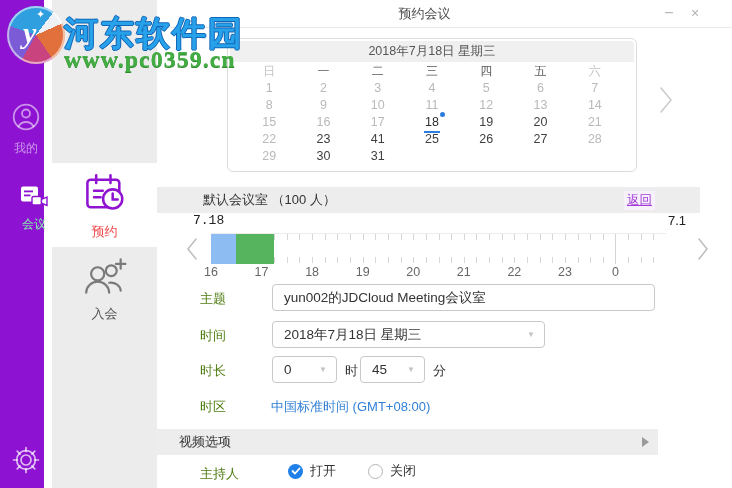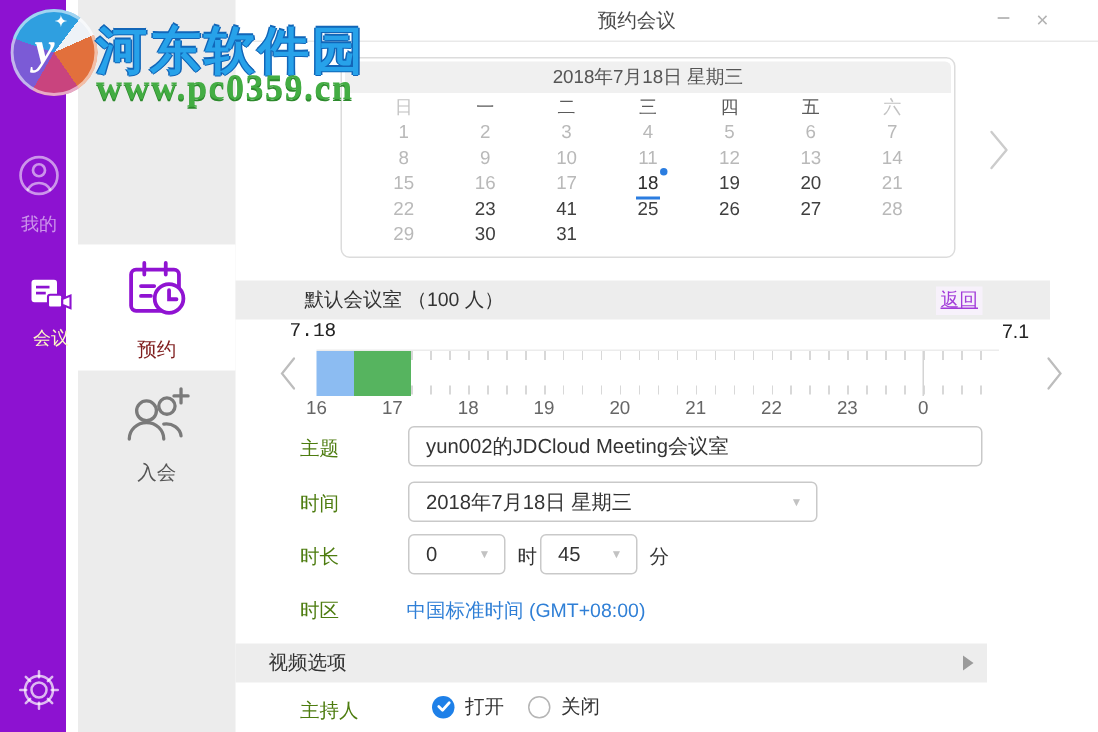--- a/index.html
+++ b/index.html
@@ -12,28 +12,28 @@
   .title { position:absolute; left:0; right:40px; top:0; height:28px; line-height:28px; text-align:center; font-size:13px; color:#4a4a4a; }
   .winbtn { position:absolute; top:2px; width:22px; height:22px; line-height:22px; text-align:center; color:#b3b3b3; font-size:14px; cursor:pointer; }
   .btn-min { right:52px; font-size:16px; }
   .btn-close { right:26px; }
 
   
   .rail { position:absolute; left:0; top:0; width:44px; height:488px; background:#8d12d1; }
   .rail-item { position:absolute; left:0; width:52px; text-align:center; cursor:pointer; }
   .rail-item .lbl { display:block; font-size:12px; margin-top:4px; }
   .rail-item.dim { color:rgba(255,255,255,.55); }
-  .rail-item.lit { color:#fef9c3;padding-left:16px; }
+  .rail-item.lit { color:#86efac;padding-left:16px; }
   .rail-gear { position:absolute; left:11px; top:445px; width:30px; height:30px; cursor:pointer; }
 
   
   .subrail { position:absolute; left:52px; top:0; width:105px; height:488px; background:#ececec; }
   .tab { position:absolute; left:0; width:105px; text-align:center; cursor:pointer; }
   .tab-book { top:163px; height:84px; background:#fff; }
-  .tab-book .lbl { color:#7f1d1d; font-size:13px; margin-top:3px; display:block; }
+  .tab-book .lbl { color:#ef4444; font-size:13px; margin-top:3px; display:block; }
   .tab-join { top:250px; height:84px; }
   .tab-join .lbl { color:#555; font-size:13px; margin-top:3px; display:block; }
 
   
   .cal { position:absolute; left:227px; top:38px; width:410px; height:134px; background:#fff; border:1px solid #dcdcdc; border-radius:6px; }
   .cal-head { position:absolute; left:2px; right:2px; top:2px; height:21px; background:#f0f0f0; border-radius:4px 4px 0 0; line-height:21px; text-align:center; font-size:12.5px; color:#555; }
   .cal-dow, .cal-grid { position:absolute; left:14px; right:14px; display:grid; grid-template-columns:repeat(7,1fr); }
   .cal-dow { top:24px; }
   .dow { text-align:center; font-size:12px; color:#5a5a5a; height:16px; line-height:16px; }
   .dow.mut { color:#c3c3c3; }
@@ -73,21 +73,21 @@
   .caret { position:absolute; right:9px; top:8px; font-size:8px; color:#c2c2c2; }
   input.box { padding:0 11px; outline:none; }
   .spin { position:absolute; right:7px; top:4px; width:12px; height:18px; border-left:1px solid #e6e6e6; padding-left:4px; }
   .spin .up { width:0; height:0; border-left:4px solid transparent; border-right:4px solid transparent; border-bottom:5px solid #9a9a9a; margin-bottom:3px; }
   .spin .dn { width:0; height:0; border-left:4px solid transparent; border-right:4px solid transparent; border-top:5px solid #9a9a9a; }
   .unit { position:absolute; font-size:13px; color:#333; }
   .tz-link { position:absolute; left:271px; top:398px; font-size:13px; color:#2f7fd6; cursor:pointer; }
   .videobar { position:absolute; left:157px; top:429px; width:501px; height:26px; background:#ededed; cursor:pointer; }
   .videobar .vb-title { position:absolute; left:22px; line-height:26px; font-size:13px; color:#333; }
   .expand { position:absolute; right:9px; top:8px; width:0; height:0; border-top:5px solid transparent; border-bottom:5px solid transparent; border-left:7px solid #9a9a9a; }
-  .host-options { position:absolute; left:288px; top:462px; display:flex; gap:16px; }
+  .host-options { position:absolute; left:288px; top:462px; display:flex; gap:32px; }
   .radio-item { display:flex; align-items:center; gap:7px; cursor:pointer; }
   .rc { width:15px; height:15px; border-radius:50%; border:1px solid #b5b5b5; background:#fff; display:flex; align-items:center; justify-content:center; }
   .rc.on { border:none; background:#1e80e8; }
   .rl { font-size:13px; color:#333; }
 
   
   .wm { position:absolute; z-index:50; pointer-events:none; }
   .wm-logo { left:7px; top:6px; width:58px; height:58px; border-radius:50%;
     background:conic-gradient(from 210deg,#7b5bd6 0 22%,#2f9fe0 22% 52%,#eef2f7 52% 60%,#e2703c 60% 82%,#c9447e 82% 100%);
     box-shadow:inset 0 0 0 2px rgba(255,255,255,.55); }

